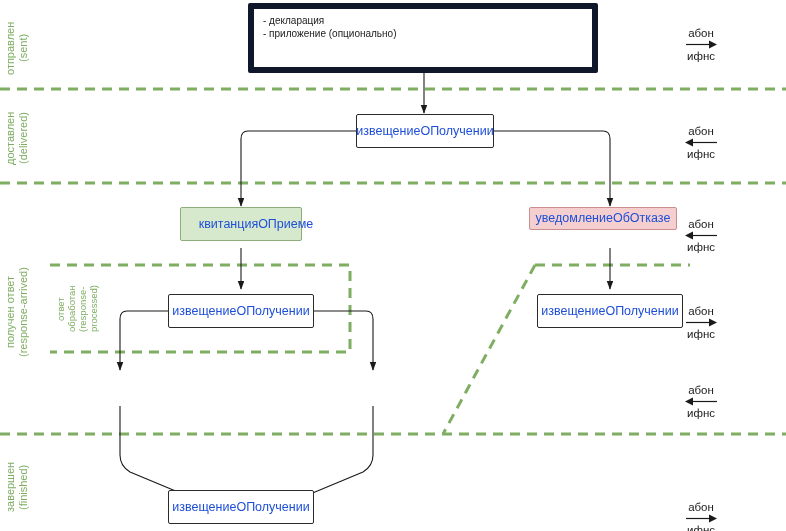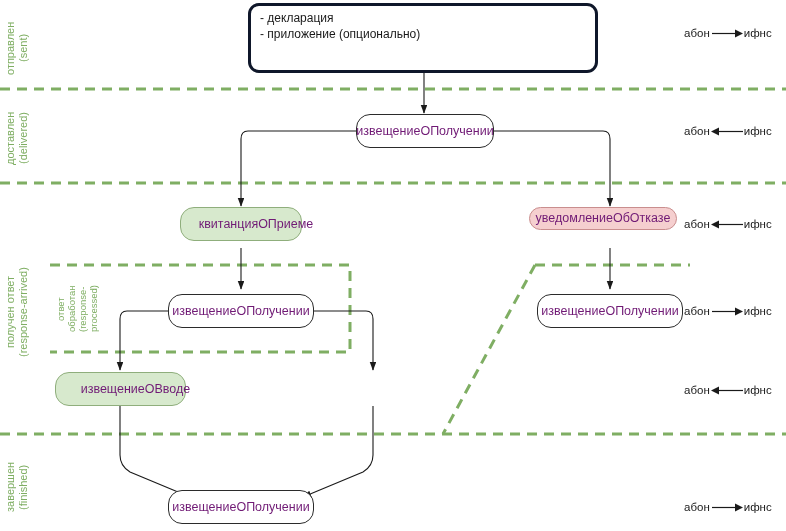--- a/index.html
+++ b/index.html
@@ -4,39 +4,39 @@
 <style>
   html,body{margin:0;padding:0;background:#ffffff;}
   body{width:786px;height:531px;position:relative;overflow:hidden;
        font-family:"Liberation Sans","DejaVu Sans",sans-serif;}
 
   #canvas{position:absolute;left:0;top:0;width:786px;height:531px;}
 
   svg.layer{position:absolute;left:0;top:0;width:786px;height:531px;pointer-events:none;}
 
   .node{position:absolute;box-sizing:border-box;display:flex;align-items:center;
-        justify-content:center;border:1px solid #2b2b2b;border-radius:14px;
-        background:#ffffff;color:#701a75;font-size:12.5px;line-height:1.2;
+        justify-content:center;border:1px solid #2b2b2b;border-radius:2px;
+        background:#ffffff;color:#1d4ed8;font-size:12.5px;line-height:1.2;
         white-space:nowrap;}
   .node.green{background:#d7e9cd;border-color:#8fae7c;padding-left:30px;}
   .node.red{background:#f5cfcf;border-color:#c98e8e;}
   .node.amber{background:#fdecc4;border-color:#d9b35c;}
 
-  .doclist{position:absolute;box-sizing:border-box;border:3px solid #0f172a;
-           border-radius:11px;background:#fff;padding:5px 9px 6px 9px;
-           font-size:12px;line-height:1.32;color:#1a1a1a;}
+  .doclist{position:absolute;box-sizing:border-box;border:6px solid #0f172a;
+           border-radius:2px;background:#fff;padding:5px 9px 6px 9px;
+           font-size:10px;line-height:1.32;color:#1a1a1a;}
   .doclist div{white-space:nowrap;}
 
   .lane-label{position:absolute;color:#7fae63;font-size:11px;line-height:1.15;
               writing-mode:vertical-rl;transform:rotate(180deg);
               text-align:center;white-space:pre;}
   .lane-label.inner{font-size:9.5px;}
 
   .party{position:absolute;font-size:11.5px;color:#1a1a1a;white-space:nowrap;
-         display:flex;align-items:center;gap:0px;}
+         display:flex;align-items:center;gap:0px;flex-direction:column;}
   .party .pl{letter-spacing:0px;}
   .party .arrow-wrap{position:relative;width:34px;height:11px;}
   .party .arrow-wrap svg{position:absolute;left:0;top:0;}
 </style>
 </head>
 <body>
 
 <div id="canvas">
 
   <svg class="layer" viewBox="0 0 786 531">
@@ -99,21 +99,20 @@
   <div class="node" style="left:356px;top:114px;width:138px;height:34px;">извещениеОПолучении</div>
 
   <div class="node green" style="left:180px;top:207px;width:122px;height:34px;">квитанцияОПриеме</div>
 
   <div class="node red" style="left:529px;top:207px;width:148px;height:23px;">уведомлениеОбОтказе</div>
 
   <div class="node" style="left:168px;top:294px;width:146px;height:34px;">извещениеОПолучении</div>
 
   <div class="node" style="left:537px;top:294px;width:146px;height:34px;">извещениеОПолучении</div>
 
-  <div class="node green" style="left:55px;top:372px;width:131px;height:34px;">извещениеОВводе</div>
 
 
   <div class="node" style="left:168px;top:490px;width:146px;height:34px;">извещениеОПолучении</div>
 
   <div class="party" style="left:684px;top:27px;">
     <span class="pl">абон</span>
     <span class="arrow-wrap">
       <svg width="34" height="11" viewBox="0 0 34 11">
         <line x1="2" y1="5.5" x2="27" y2="5.5" stroke="#1a1a1a" stroke-width="1.2"></line>
         <path d="M25,1.5 L33,5.5 L25,9.5 z" fill="#1a1a1a"></path>

